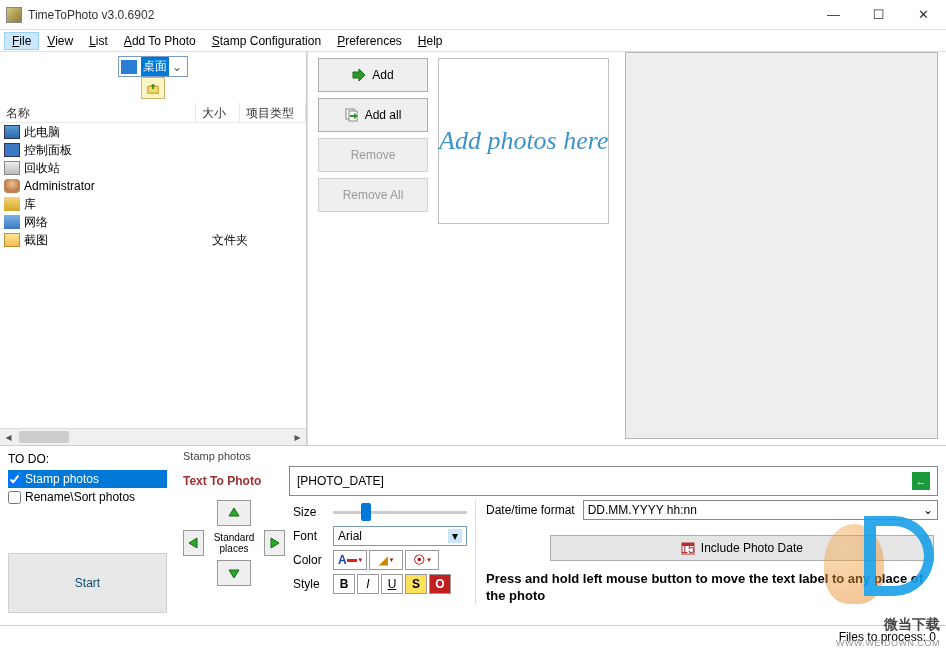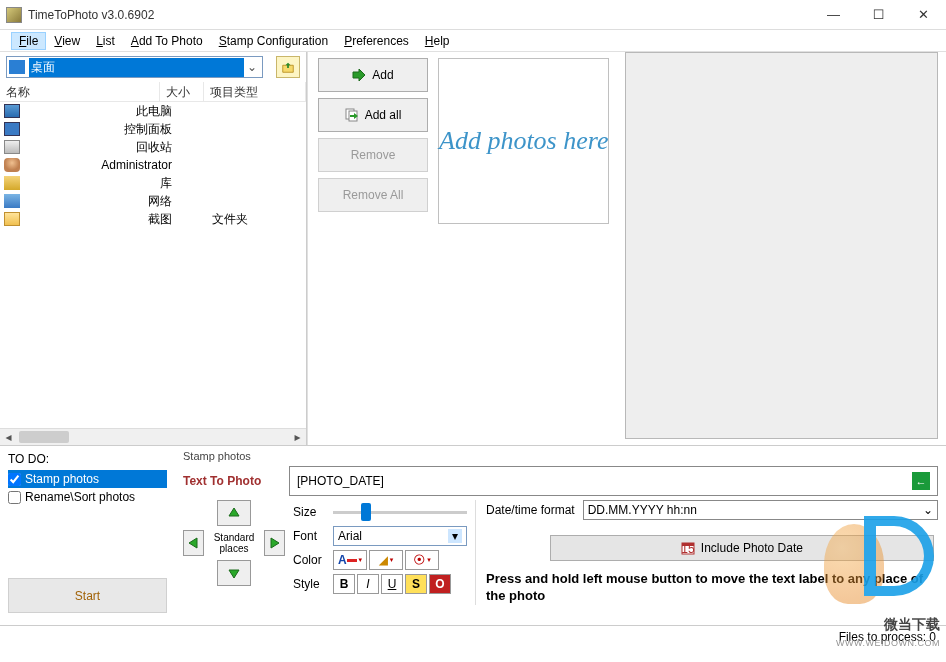--- a/index.html
+++ b/index.html
@@ -3,38 +3,38 @@
 <meta charset="utf-8">
 <style>
 * { box-sizing: border-box; margin: 0; padding: 0; font-family: "Microsoft YaHei", Tahoma, sans-serif; font-size: 12px; }
 body { background: #fff; width: 946px; height: 662px; overflow: hidden; position: relative; }
 
 .titlebar { height: 30px; background: #fff; display: flex; align-items: center; border-bottom: 1px solid #ddd; }
 .titlebar .icon { width: 16px; height: 16px; margin: 0 6px; background: linear-gradient(135deg,#d4c87a,#8a7a3a); border:1px solid #888; }
 .titlebar .title { flex: 1; color: #333; font-size: 12px; }
 .titlebar .winbtn { width: 45px; height: 29px; display: flex; align-items: center; justify-content: center; color: #333; font-size: 13px; }
 
-.menubar { height: 22px; background: #fff; display: flex; align-items: center; padding: 0 11px; border-bottom: 1px solid #e0e0e0; }
+.menubar { height: 22px; background: #fff; display: flex; align-items: center; padding: 0 4px; border-bottom: 1px solid #e0e0e0; }
 .menubar .menu { padding: 2px 8px; cursor: default; }
 .menubar .menu.active { background: #cce8ff; border: 1px solid #99d1ff; padding: 1px 7px; }
 .menubar .menu u { text-decoration: underline; }
 
 .maingrid { display: flex; height: 393px; }
 .leftpane { width: 307px; border-right: 1px solid #ccc; display: flex; flex-direction: column; }
-.locbar { display: flex; align-items: center; padding: 4px 6px; gap: 13px; }
+.locbar { display: flex; align-items: center; padding: 4px 6px; gap: 0; flex-direction: column; }
 .loccombo { flex: 1; height: 22px; border: 1px solid #7a9ac0; background: #fff; display: flex; align-items: center; padding: 0 2px; }
 .loccombo .dicon { width: 16px; height: 14px; background: #2a7fd4; margin-right: 4px; }
 .loccombo .txt { flex: 1; background: #0078d7; color: #fff; padding: 1px 2px; }
 .loccombo .dd { width: 16px; text-align: center; color: #555; }
 .upbtn { width: 24px; height: 22px; border: 1px solid #c9b66a; background: #fdf5c4; display: flex; align-items: center; justify-content: center; }
 .upbtn svg { width: 14px; height: 14px; }
 
 .filehdr { height: 20px; background: #fff; border-bottom: 1px solid #e8e8e8; display: flex; }
 .filehdr .col { border-right: 1px solid #e8e8e8; padding: 2px 6px; color: #333; }
-.filelist { flex: 1; overflow: auto; background: #fff; text-align: right; }
+.filelist { flex: 1; overflow: auto; background: #fff; }
 .filerow { display: flex; align-items: center; height: 18px; padding: 0 4px; }
 .filerow .fi { width: 16px; height: 14px; margin-right: 4px; flex-shrink: 0; }
 .filerow .fname { width: 148px; }
 .filerow .fsize { width: 40px; }
 .filerow .ftype { }
 .scrollbar-h { height: 17px; background: #f0f0f0; border-top: 1px solid #ddd; display: flex; }
 .scrollbar-h .thumb { width: 50px; background: #cdcdcd; margin: 2px; border-radius: 2px; }
 .scrollbar-h .arrow { width: 17px; display: flex; align-items: center; justify-content: center; color: #555; }
 
 .rightpane { flex: 1; display: flex; flex-direction: row; border-left: 1px solid #e0e0e0; }
@@ -46,21 +46,21 @@
 .droparea { flex: 1; margin: 6px 8px 6px 0; border: 1px solid #c0c0c0; background: #fff; display: flex; align-items: center; justify-content: center; }
 .dropmsg { font-size: 26px; font-style: italic; color: #3d94c9; font-family: Georgia, serif; }
 .previewarea { flex: 1; margin: 0 8px 6px 8px; border: 1px solid #b8b8b8; background: #eeeeee; }
 
 .bottompanel { display: flex; height: 180px; border-top: 1px solid #ccc; }
 .todocol { width: 175px; padding: 6px 8px; display: flex; flex-direction: column; }
 .todohdr { font-size: 12px; margin-bottom: 4px; }
 .chkrow { display: flex; align-items: center; gap: 4px; height: 18px; }
 .chkrow.sel { background: #0078d7; color: #fff; }
 .chkrow input { width: 13px; height: 13px; }
-.startbtn { margin-top: auto; height: 35px; border: 1px solid #d0d0d0; background: #e8e8e8; color: #a16207; display: flex; align-items: center; justify-content: center; margin-bottom: 6px; }
+.startbtn { margin-top: auto; height: 60px; border: 1px solid #d0d0d0; background: #e8e8e8; color: #0c4a6e; display: flex; align-items: center; justify-content: center; margin-bottom: 6px; }
 
 .stampcol { flex: 1; padding: 4px 8px; position: relative; }
 .stamphdr { font-size: 11px; color: #444; margin-bottom: 4px; }
 .stamprow { display: flex; align-items: center; gap: 4px; margin-bottom: 4px; }
 .ttp-label { font-size: 12px; color: #a03030; font-weight: bold; width: 102px; }
 .textbox { flex: 1; height: 30px; border: 1px solid #888; padding: 2px 7px; background: #fff; display: flex; align-items: center; }
 .textbox .txt { flex: 1; }
 .textbox .back { width: 18px; height: 18px; background: #1a9a3a; display: flex; align-items: center; justify-content: center; color: #fff; font-size: 11px; }
 
 .controlsrow { display: flex; gap: 8px; }
@@ -139,21 +139,21 @@
         <div class="dd">⌄</div>
       </div>
       <div class="upbtn">
         <svg viewBox="0 0 16 16">
             <path d="M2 6 L14 6 L14 14 L2 14 Z" fill="#f6d96a" stroke="#b89020"></path>
             <path d="M8 3 L11 6 L9 6 L9 9 L7 9 L7 6 L5 6 Z" fill="#2a8a2a"></path>
           </svg>
       </div>
     </div>
     <div class="filehdr">
-      <div class="col" style="width:160px">名称</div>
+      <div class="col" style="width:196px">名称</div>
       <div class="col" style="width:44px">大小</div>
       <div class="col" style="flex:1">项目类型</div>
     </div>
     <div class="filelist" id="filelist">
         <div class="filerow">
           <div class="fi ico-monitor"></div>
           <div class="fname">此电脑</div>
           <div class="fsize"></div>
           <div class="ftype"></div>
         </div>

